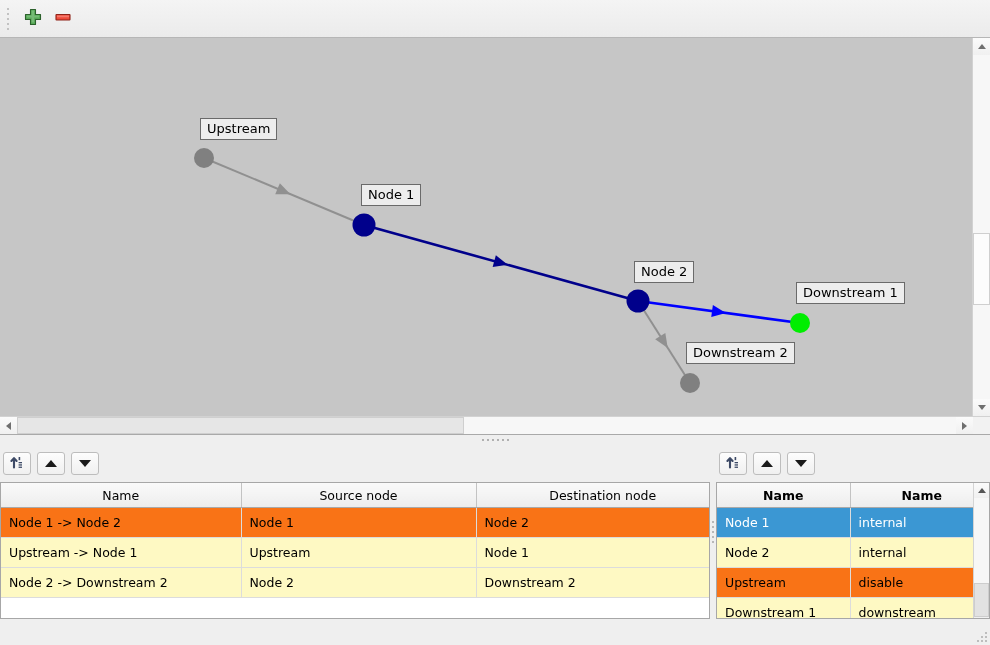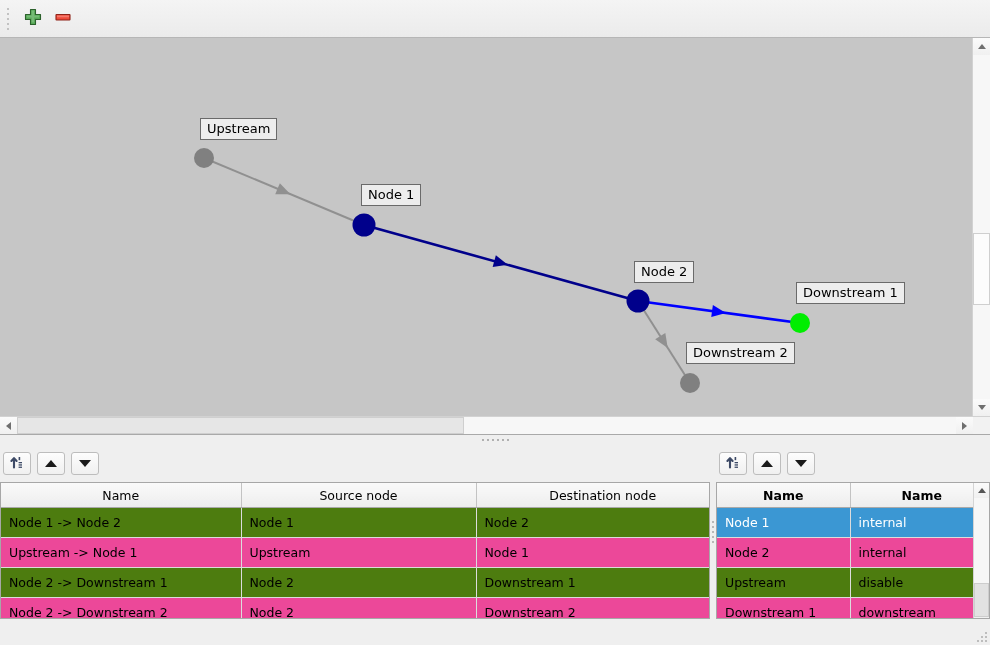--- a/index.html
+++ b/index.html
@@ -249,22 +249,22 @@
     padding: 0 8px;
     font-size: 12.5px;
     border-right: 1px solid #dcdcdc;
     border-bottom: 1px solid #dcdcdc;
     color: #000;
     white-space: nowrap;
     overflow: hidden;
     text-overflow: ellipsis;
   }
   td:last-child { border-right: none; }
-  tr.row-odd  td { background: #4d7c0f; }
-  tr.row-even td { background: #ec4899; }
+  tr.row-odd  td { background: #f97316; }
+  tr.row-even td { background: #fef9c3; }
   tr.selected td {
     background: #3b97d3;
     color: #ffffff;
   }
 
   .panel-right th { font-weight: bold; }
 
   .table-vscroll {
     width: 15px;
     flex: 0 0 auto;
@@ -433,25 +433,20 @@
                 <tr class="row-odd">
                   <td>Node 1 -&gt; Node 2</td>
                   <td>Node 1</td>
                   <td>Node 2</td>
                 </tr>
                 <tr class="row-even">
                   <td>Upstream -&gt; Node 1</td>
                   <td>Upstream</td>
                   <td>Node 1</td>
                 </tr>
-                <tr class="row-odd">
-                  <td>Node 2 -&gt; Downstream 1</td>
-                  <td>Node 2</td>
-                  <td>Downstream 1</td>
-                </tr>
                 <tr class="row-even">
                   <td>Node 2 -&gt; Downstream 2</td>
                   <td>Node 2</td>
                   <td>Downstream 2</td>
                 </tr>
               </tbody>
           </table>
         </div>
       </div>
     </div>

